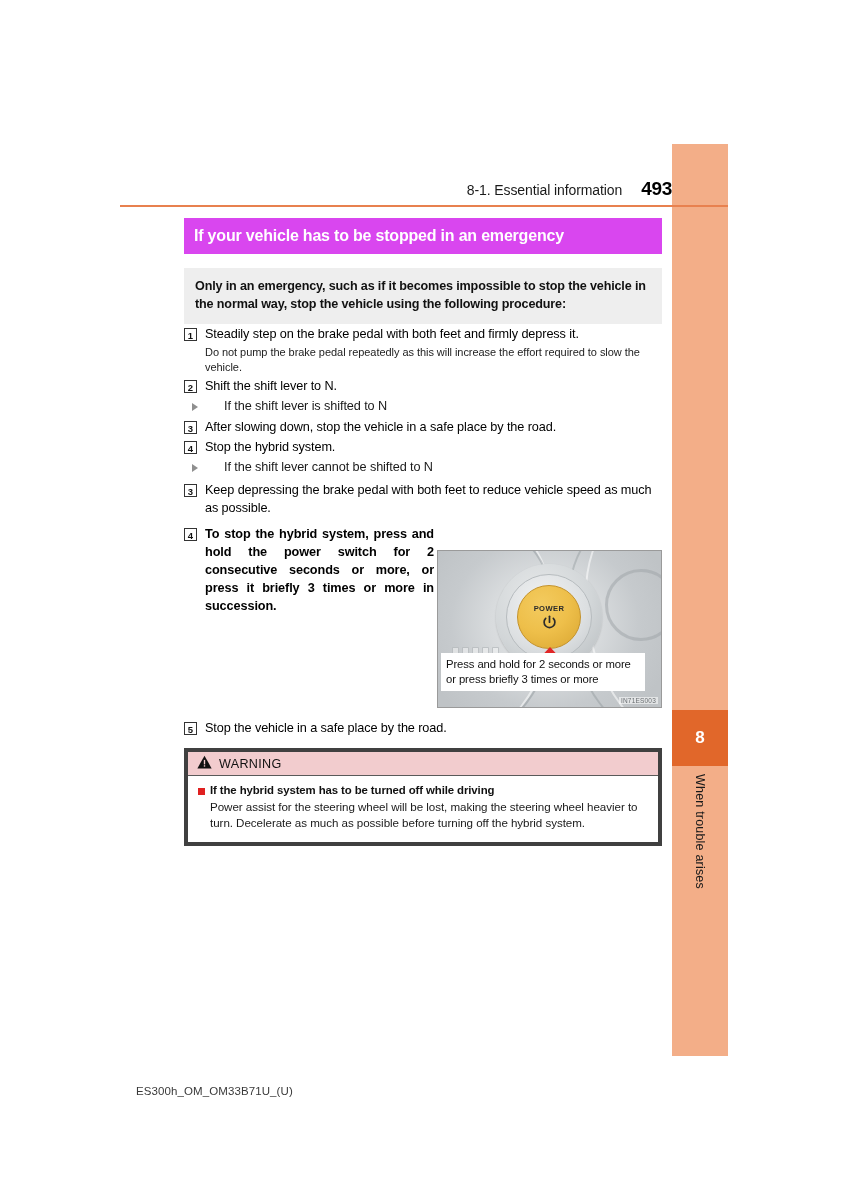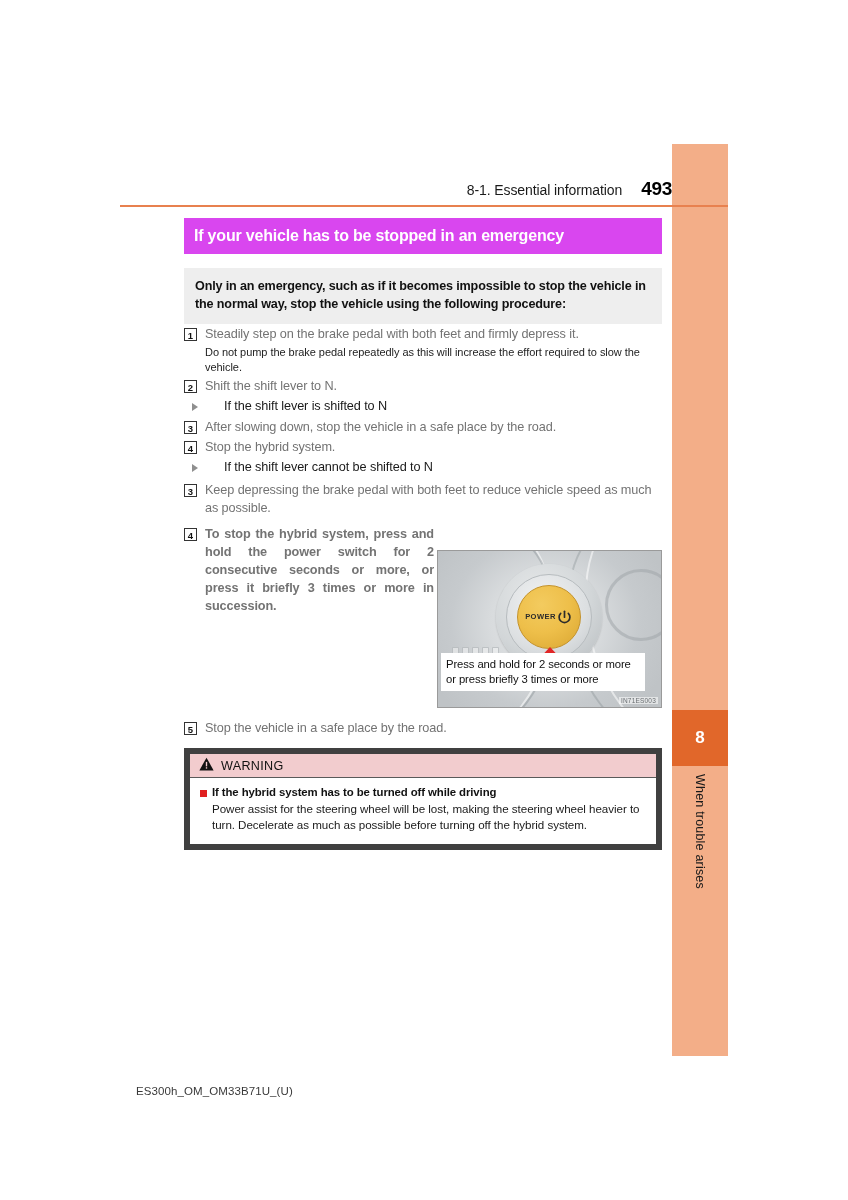--- a/index.html
+++ b/index.html
@@ -148,21 +148,21 @@
     text-align: center;
     color: #111;
     margin-top: 3px;
     margin-right: 8px;
     box-sizing: border-box;
   }
   .step-text {
     flex: 1 1 auto;
     font-size: 12.7px;
     line-height: 1.42;
-    color: #737373;
+    color: #000000;
     letter-spacing: -0.1px;
   }
   .step-note {
     margin: 2px 0 3px 21px;
     font-size: 11px;
     line-height: 1.32;
     color: #222;
     letter-spacing: -0.05px;
   }
   .bullet-row {
@@ -238,21 +238,21 @@
   }
   .fig-power {
     position: absolute;
     left: 79px; top: 34px;
     width: 64px; height: 64px;
     border-radius: 50%;
     background: radial-gradient(circle at 38% 30%, #f3cb5f 0%, #eebf4a 48%, #d9a531 100%);
     border: 1px solid #c4922a;
     box-sizing: border-box;
     display: flex;
-    flex-direction: row;
+    flex-direction: column;
     align-items: center;
     justify-content: center;
   }
   .fig-power-label {
     font-size: 7.6px;
     font-weight: bold;
     color: #2b2b2b;
     letter-spacing: 0.4px;
     margin-bottom: 1px;
   }
@@ -315,21 +315,21 @@
     top: 719px;
     width: 478px;
   }
 
   
   .warn-box {
     position: absolute;
     left: 184px;
     top: 748px;
     width: 478px;
-    border: 6px solid #404040;
+    border: 4px solid #404040;
     box-sizing: border-box;
     background: #ffffff;
   }
   .warn-head {
     background: #f2ccce;
     border-bottom: 1px solid #5a5a5a;
     height: 23px;
     display: flex;
     align-items: center;
     padding-left: 9px;

